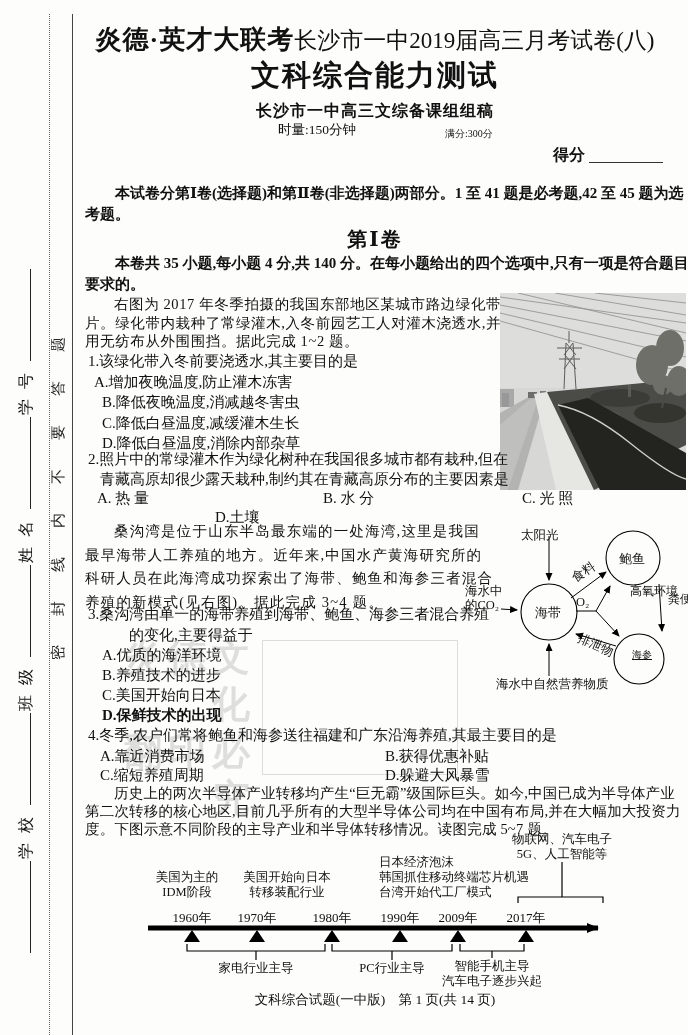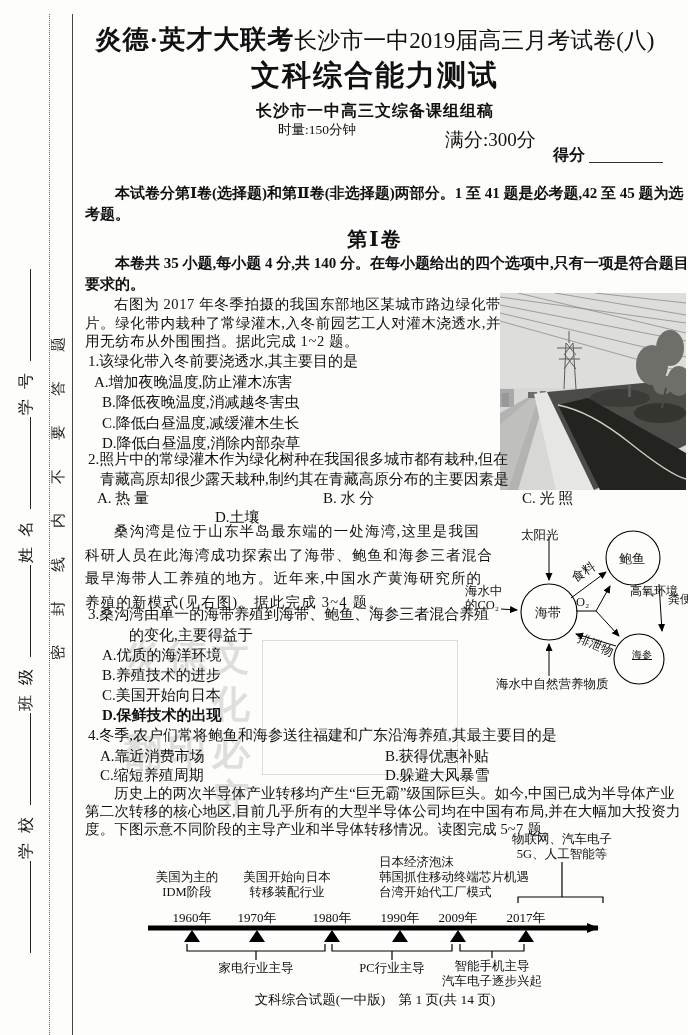--- a/index.html
+++ b/index.html
@@ -52,21 +52,21 @@
     <div>翻印必究</div>
   </div>
   <div class="abs wmbox"></div>
 
   <div class="abs ctr" style="left:85px; top:22px; width:580px; white-space:nowrap;">
     <span class="b" style="font-size:26px; letter-spacing:1px;">炎德·英才大联考</span><span style="font-size:23px;">长沙市一中2019届高三月考试卷(八)</span>
   </div>
   <div class="abs ctr sans b" style="left:85px; top:56px; width:580px; font-size:29px; letter-spacing:2px;">文科综合能力测试</div>
   <div class="abs ctr sans b" style="left:85px; top:101px; width:580px; font-size:16px; letter-spacing:1px;">长沙市一中高三文综备课组组稿</div>
   <div class="abs" style="left:278px; top:121px; font-size:13.5px;">时量:150分钟</div>
-  <div class="abs" style="left:445px; top:127px; font-size:19px;">满分:300分</div>
+  <div class="abs" style="left:445px; top:127px; font-size:10px;">满分:300分</div>
   <div class="abs sans b" style="left:553px; top:145px; font-size:16px;">得分</div>
   <div class="abs" style="left:589px; top:146px; width:74px; height:17px; border-bottom:1.5px solid #333;"></div>
 
   <div class="abs b line15" style="left:85px; top:183px; text-indent:2em;">本试卷分第Ⅰ卷(选择题)和第Ⅱ卷(非选择题)两部分。1 至 41 题是必考题,42 至 45 题为选</div>
   <div class="abs b line15" style="left:85px; top:204px;">考题。</div>
 
   <div class="abs ctr b" style="left:85px; top:226px; width:580px; font-size:20px; letter-spacing:2px;">第Ⅰ卷</div>
 
   <div class="abs b line15" style="left:85px; top:253px; text-indent:2em;">本卷共 35 小题,每小题 4 分,共 140 分。在每小题给出的四个选项中,只有一项是符合题目</div>
   <div class="abs b line15" style="left:85px; top:274px;">要求的。</div>
@@ -131,22 +131,22 @@
 
   <div class="abs line15" style="left:88px; top:449px;">2.照片中的常绿灌木作为绿化树种在我国很多城市都有栽种,但在</div>
   <div class="abs line15" style="left:100px; top:469px;">青藏高原却很少露天栽种,制约其在青藏高原分布的主要因素是</div>
   <div class="abs line15" style="left:97px;  top:488px;">A. 热 量</div>
   <div class="abs line15" style="left:323px; top:488px;">B. 水 分</div>
   <div class="abs line15" style="left:522px; top:488px;">C. 光 照</div>
   <div class="abs line15" style="left:215px; top:507px;">D.土壤</div>
 
   <div class="abs kai" style="left:85px; top:520px; line-height:23.5px; letter-spacing:1.2px;">
     <div style="text-indent:2em;">桑沟湾是位于山东半岛最东端的一处海湾,这里是我国</div>
+    <div>最早海带人工养殖的地方。近年来,中国水产黄海研究所的</div>
     <div>科研人员在此海湾成功探索出了海带、鲍鱼和海参三者混合</div>
-    <div>最早海带人工养殖的地方。近年来,中国水产黄海研究所的</div>
     <div>养殖的新模式(见右图)。据此完成 3~4 题。</div>
   </div>
 
   <div class="abs" style="left:463px; top:512px; width:225px; height:195px;">
     <svg class="abs" style="left:0; top:0;" width="225" height="195" viewBox="0 0 225 195">
       <defs>
         <marker id="ah" markerWidth="9" markerHeight="8" refX="7" refY="3.5" orient="auto" markerUnits="userSpaceOnUse">
           <path d="M0,0 L8,3.5 L0,7 Z" fill="#000"></path>
         </marker>
       </defs>

